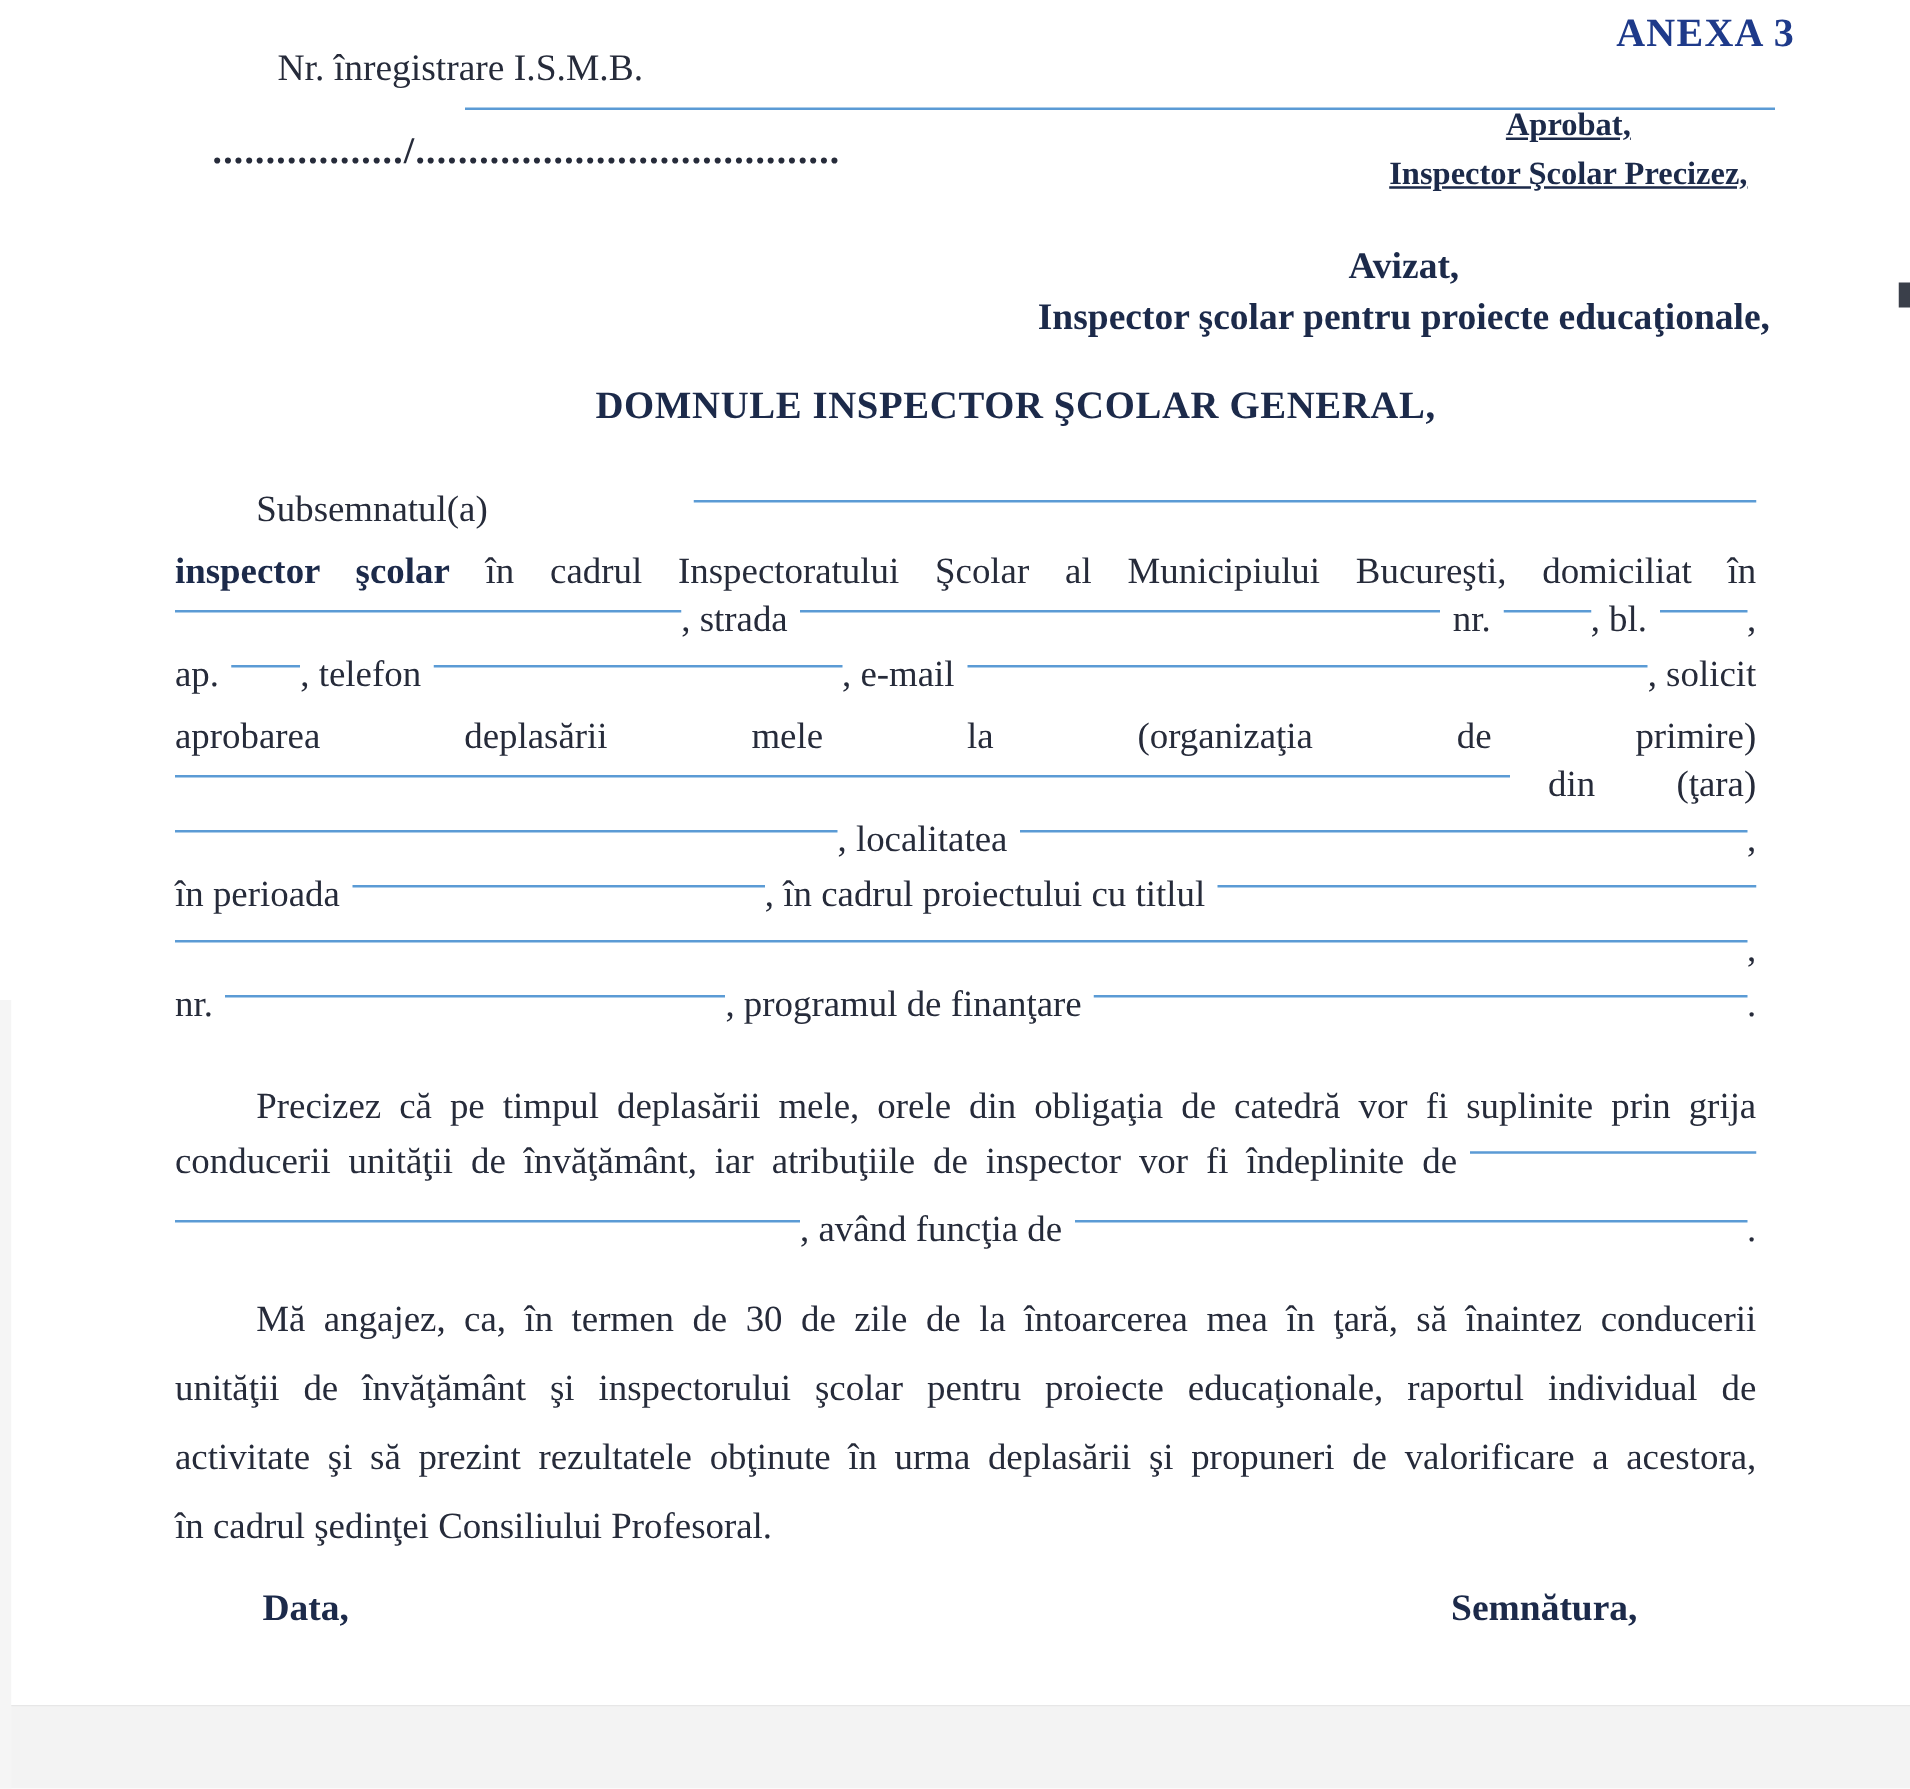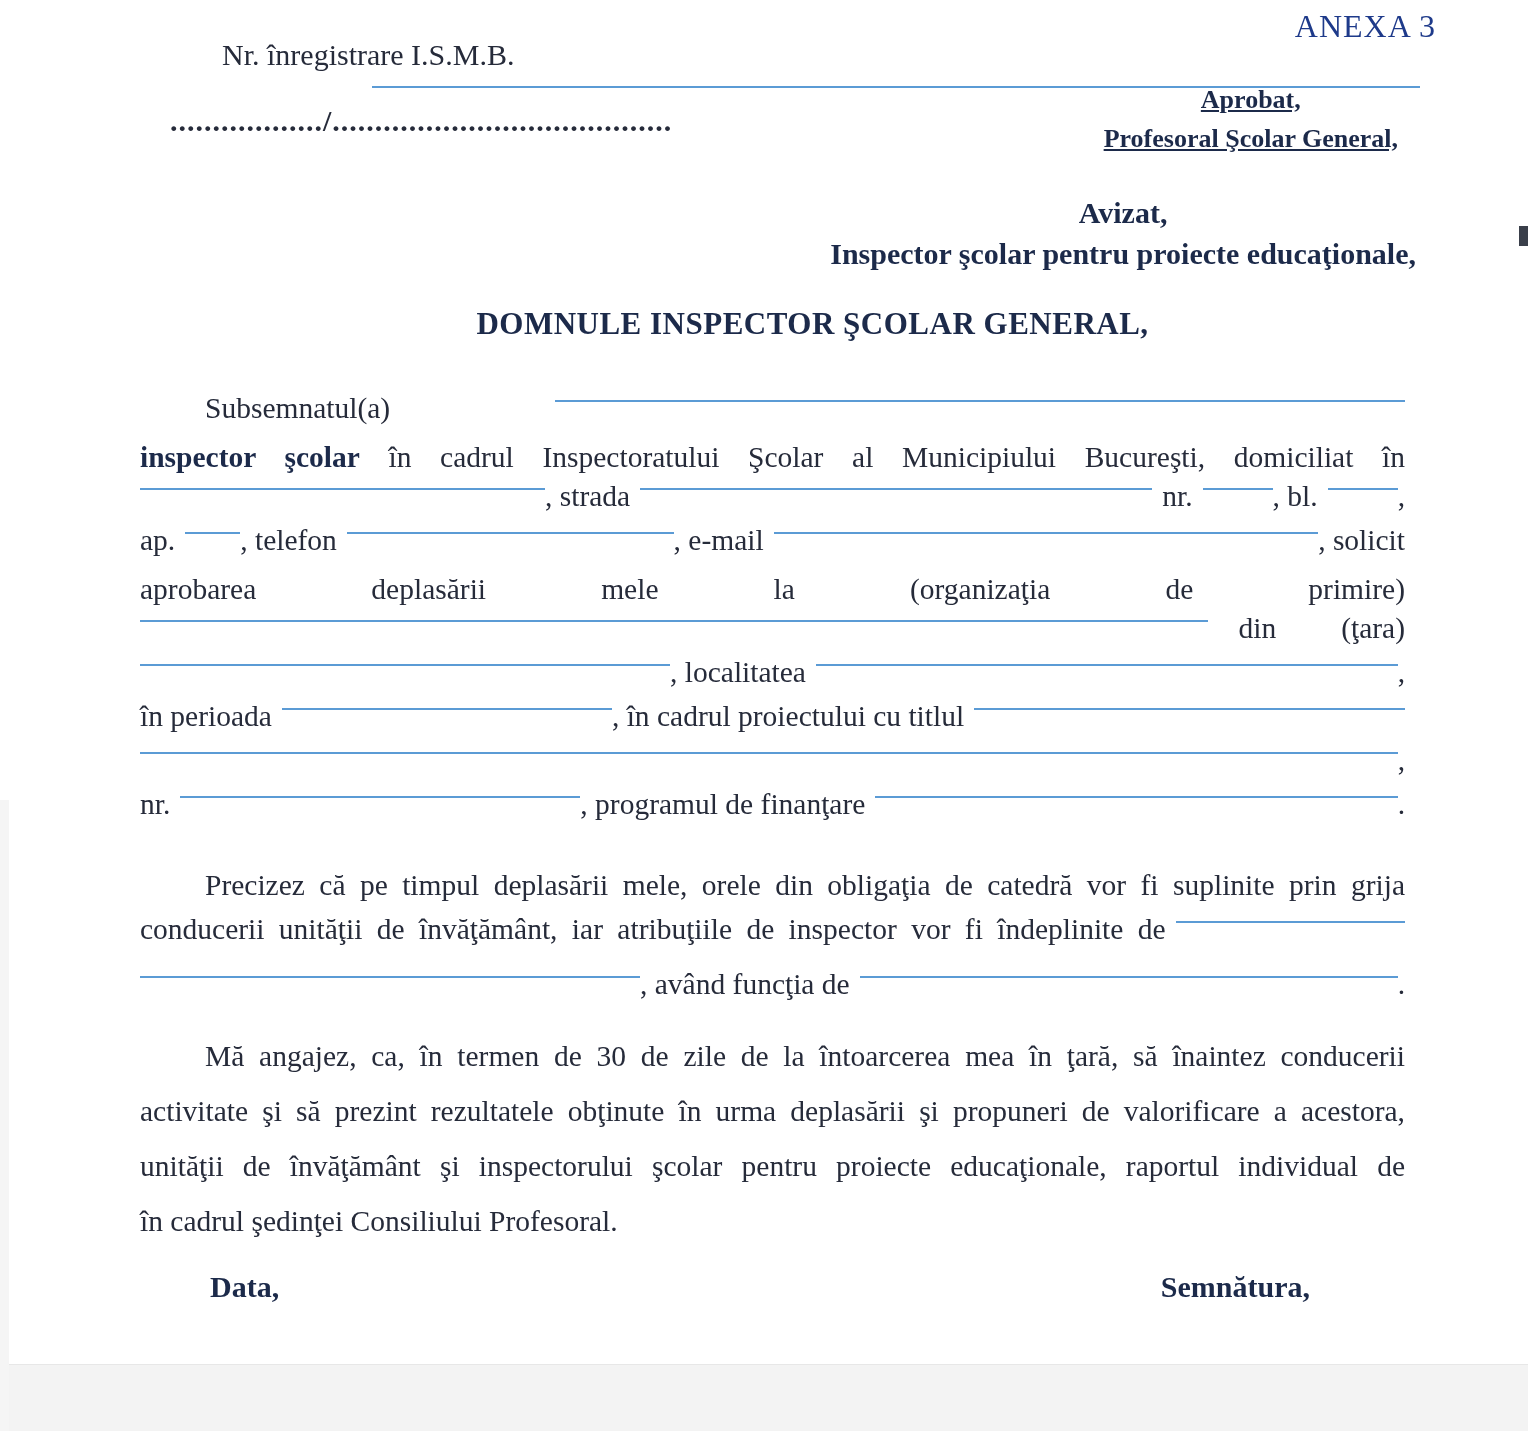--- a/index.html
+++ b/index.html
@@ -5,21 +5,21 @@
   html,body{margin:0;padding:0;background:#fff;}
   .page{
     position:relative;
     width:1528px;height:1431px;
     background:#ffffff;
     overflow:hidden;
     font-family:"Liberation Serif","DejaVu Serif",serif;
     color:var(--ink,#262b3a);
   }
   
-  .annex{position:absolute;top:8px;right:92px;font-weight:normal;font-size:32px;color:var(--annex-blue,#1e3a8a);letter-spacing:1px;}
+  .annex{position:absolute;top:8px;right:92px;font-weight:bold;font-size:32px;color:var(--annex-blue,#1e3a8a);letter-spacing:1px;}
   .reg-label{position:absolute;top:38px;left:222px;font-size:30px;}
   .reg-line{position:absolute;top:86px;left:372px;width:1048px;height:0;border-bottom:2px solid var(--blank-line,#5b9bd5);}
   .reg-dots{position:absolute;top:104px;left:170px;font-size:30px;font-weight:bold;letter-spacing:1px;}
   .approval{position:absolute;top:80px;right:130px;text-align:center;font-weight:bold;font-size:26px;line-height:39px;color:var(--heading,#1c2a4a);text-decoration:underline;}
   .endorsement{position:absolute;top:192px;right:112px;text-align:center;font-weight:bold;font-size:30px;line-height:41px;color:var(--heading,#1c2a4a);}
   .doc-title{position:absolute;top:306px;left:140px;right:123px;text-align:center;padding-left:80px;font-weight:bold;font-size:31px;letter-spacing:.5px;color:var(--heading,#1c2a4a);}
   
   .content{position:absolute;top:392px;left:140px;right:123px;font-size:29.5px;}
   .row{height:44px;display:flex;align-items:flex-start;padding-bottom:4px;box-sizing:border-box;}
   .row.just{display:block;line-height:42px;padding:0;text-align:justify;text-align-last:justify;}
@@ -52,21 +52,21 @@
 <div class="page">
 
   <div class="annex">ANEXA 3</div>
 
   <div class="reg-label">Nr. înregistrare I.S.M.B.</div>
   <div class="reg-line"></div>
   <div class="reg-dots">................../........................................</div>
 
   <div class="approval">
     <div>Aprobat,</div>
-    <div>Profesoral Şcolar General,</div>
+    <div>Inspector Şcolar Precizez,</div>
   </div>
 
   <div class="endorsement">
     <div>Avizat,</div>
     <div>Inspector şcolar pentru proiecte educaţionale,</div>
   </div>
 
   <div class="doc-title">DOMNULE INSPECTOR ŞCOLAR GENERAL,</div>
 
   <div class="content">
@@ -153,24 +153,24 @@
         <span class="blank fill"></span>
         <span class="tx tight">.</span>
       </div>
     </div>
 
     <div class="para para3">
       <div class="row just indent">
         <span>Mă angajez, ca, în termen de 30 de zile de la întoarcerea mea în ţară, să înaintez conducerii</span>
       </div>
       <div class="row just">
-        <span>activitate şi să prezint  rezultatele obţinute în urma deplasării şi propuneri de valorificare a acestora,</span>
+        <span>unităţii de învăţământ şi inspectorului şcolar pentru proiecte educaţionale, raportul individual de</span>
       </div>
       <div class="row just">
-        <span>unităţii de învăţământ şi inspectorului şcolar pentru proiecte educaţionale, raportul individual de</span>
+        <span>activitate şi să prezint  rezultatele obţinute în urma deplasării şi propuneri de valorificare a acestora,</span>
       </div>
       <div class="row plain">
         <span>în cadrul şedinţei Consiliului Profesoral.</span>
       </div>
     </div>
 
     <div class="footer">
       <span>Data,</span>
       <span>Semnătura,</span>
     </div>

